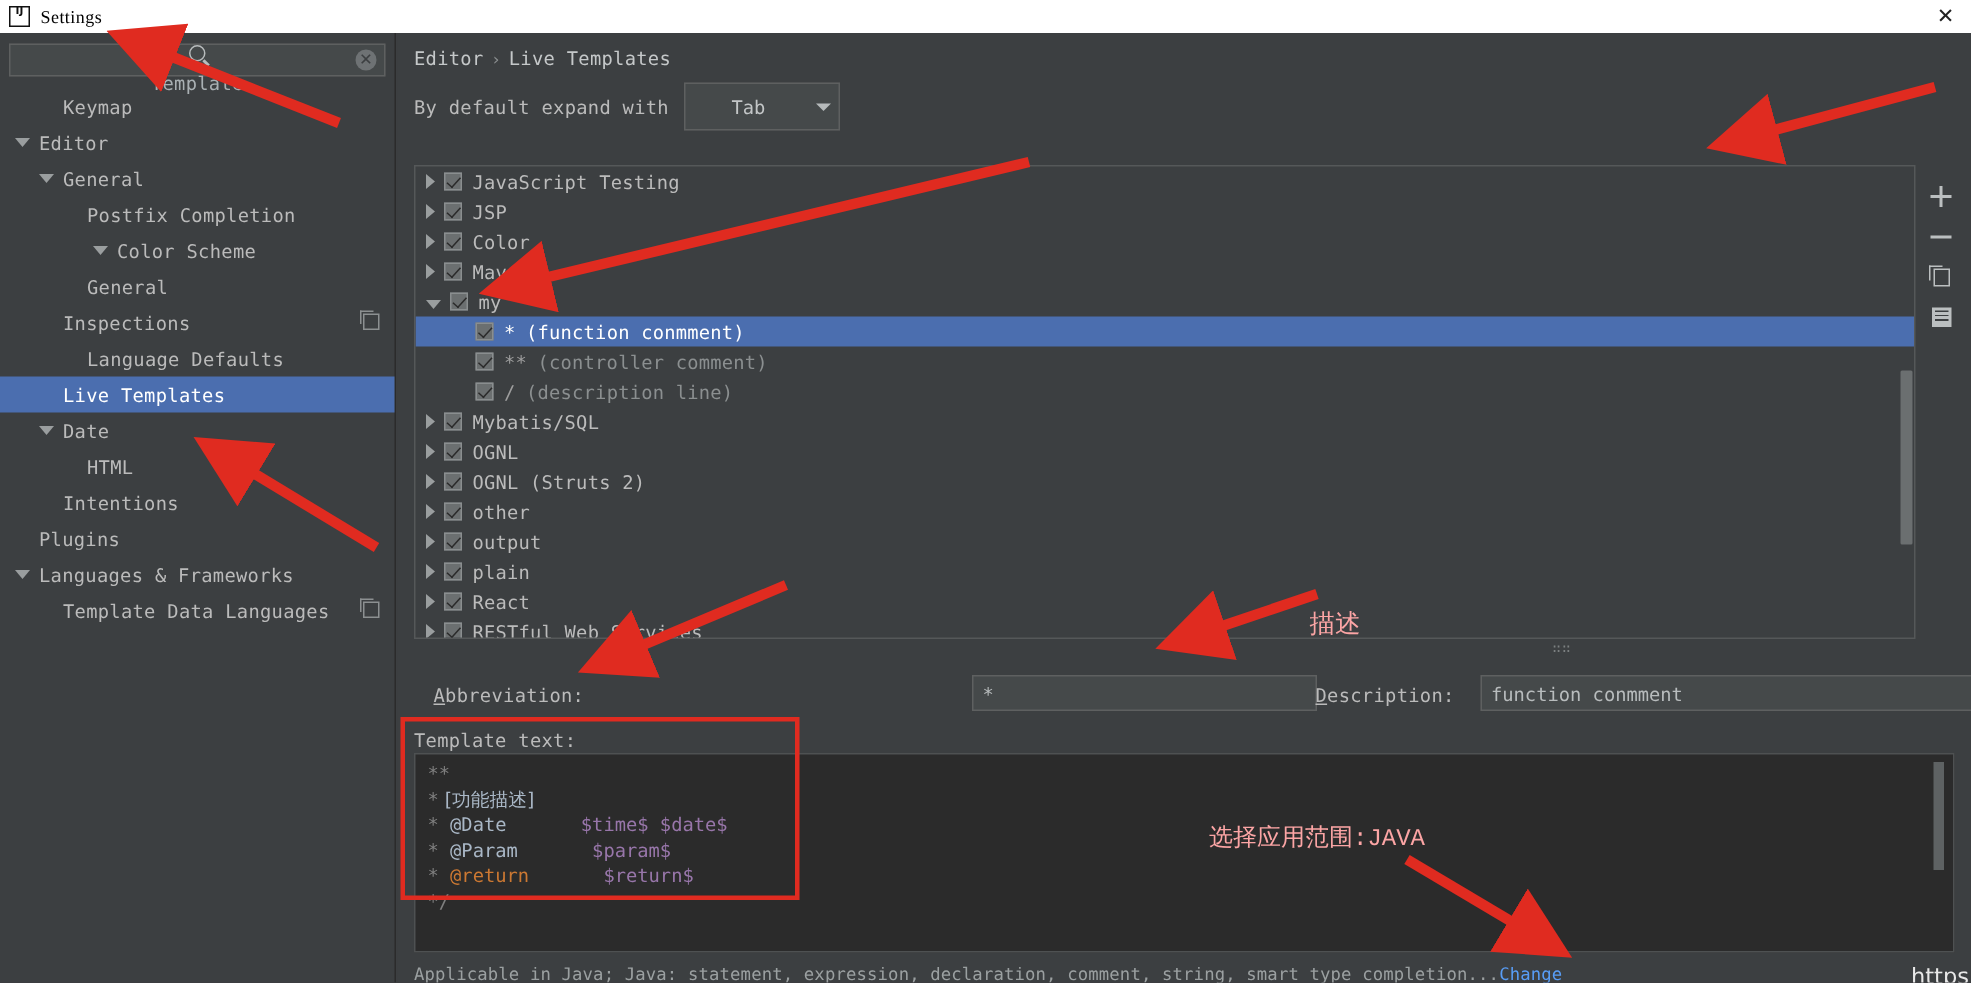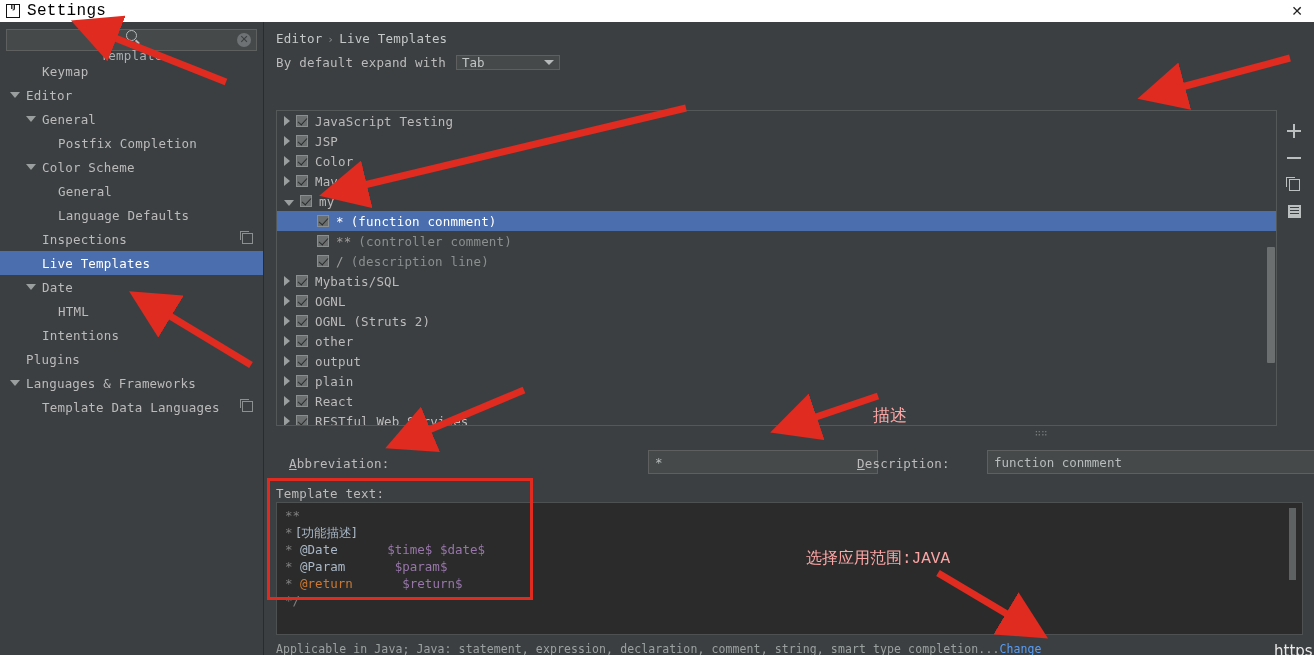--- a/index.html
+++ b/index.html
@@ -18,21 +18,21 @@
   }
   .ij-logo {
     width: 14px; height: 14px; margin-right: 7px;
     background: #FFFFFF; border: 1.5px solid #111; position: relative; flex: none;
   }
   .ij-logo::after {
     content: "IJ"; position: absolute; left: 0; top: -2px; right: 0;
     font-size: 7px; font-weight: bold; text-align: center;
     font-family: "DejaVu Sans", sans-serif; color: #111;
   }
-  .title-text { font-family: Liberation Mono, monospace; font-size: 16px; letter-spacing: .3px; }
+  .title-text { font-family: Liberation Serif, serif; font-size: 12px; letter-spacing: .3px; }
   .win-close {
     position: absolute; right: 8px; top: 3px; width: 18px; height: 16px;
     font-family: "DejaVu Sans", sans-serif; font-size: 14px;
     color: #222; text-align: center; line-height: 16px; cursor: pointer;
   }
 
   
   .sidebar {
     position: absolute; left: 0; top: 22px; width: 264px; height: 633px;
     background: #3C3F41; border-right: 1px solid #2B2B2B;
@@ -94,23 +94,23 @@
     font-size: 12.5px; color: #C5C8C9; letter-spacing: .2px;
   }
   .bc-sep { color: #8A8E8F; padding: 0 5px; font-size: 11px; }
 
   .expand-row {
     position: absolute; left: 11px; top: 33px;
     display: flex; align-items: center; gap: 10px;
   }
   .expand-label { font-size: 12.5px; color: #BBBBBB; letter-spacing: .2px; }
   .combo {
-    height: 15px; min-width: 104px; background: #45494A; border: 1px solid #5E6060;
+    height: 32px; min-width: 104px; background: #45494A; border: 1px solid #5E6060;
     display: flex; align-items: center; padding: 0 5px;
-    font-size: 12.5px; color: #C3C6C7; position: relative; cursor: pointer;
+    font-size: 12.5px; color: #C3C6C7; position: relative; cursor: pointer; text-align: center;
   }
   .combo .cv { flex: 1; }
   .combo .ca {
     width: 0; height: 0; border-left: 5px solid transparent;
     border-right: 5px solid transparent; border-top: 5px solid #B6BABB;
     margin-left: 8px;
   }
 
   
   .list-panel {
@@ -177,21 +177,21 @@
   
   .field-label { font-size: 12.5px; color: #BBBBBB; letter-spacing: .2px; }
   .ul { text-decoration: underline; }
   .tfield {
     background: #45494A; border: 1px solid #5E6060; height: 24px;
     display: flex; align-items: center; padding: 0 6px;
     font-size: 12.5px; color: #B8BCBD;
   }
   #abbr-label { position: absolute; left: 24px; top: 434px; }
   #abbr-field { position: absolute; left: 383px; top: 428px; width: 230px; }
-  #desc-label { position: absolute; left: 592px; top: 434px; }
+  #desc-label { position: absolute; left: 612px; top: 434px; }
   #desc-field { position: absolute; left: 722px; top: 428px; width: 580px; }
 
   .ttext-label { position: absolute; left: 11px; top: 464px; }
 
   
   .editor {
     position: absolute; left: 11px; top: 480px; width: 1027px; height: 133px;
     background: #2B2B2B; border: 1px solid #4E5152; overflow: hidden;
   }
   .code {
@@ -262,36 +262,36 @@
           <span>Editor</span>
         </div>
         <div class="tree-row" style="padding-left: 26px;">
           <span class="tw down"></span>
           <span>General</span>
         </div>
         <div class="tree-row" style="padding-left: 42px;">
           <span class="tw none"></span>
           <span>Postfix Completion</span>
         </div>
-        <div class="tree-row" style="padding-left: 26px;">
+        <div class="tree-row" style="padding-left: 26px; margin-left: 36px;">
           <span class="tw down"></span>
           <span>Color Scheme</span>
         </div>
         <div class="tree-row" style="padding-left: 42px;">
           <span class="tw none"></span>
           <span>General</span>
         </div>
-        <div class="tree-row" style="padding-left: 42px;">
-          <span class="tw none"></span>
-          <span>Language Defaults</span>
-        </div>
         <div class="tree-row" style="padding-left: 26px;">
           <span class="tw none"></span>
           <span>Inspections</span>
           <span class="copy-ico"></span>
+        </div>
+        <div class="tree-row" style="padding-left: 42px;">
+          <span class="tw none"></span>
+          <span>Language Defaults</span>
         </div>
         <div class="tree-row sel" style="padding-left: 26px;">
           <span class="tw none"></span>
           <span>Live Templates</span>
         </div>
         <div class="tree-row" style="padding-left: 26px;">
           <span class="tw down"></span>
           <span>Date</span>
         </div>
         <div class="tree-row" style="padding-left: 42px;">

